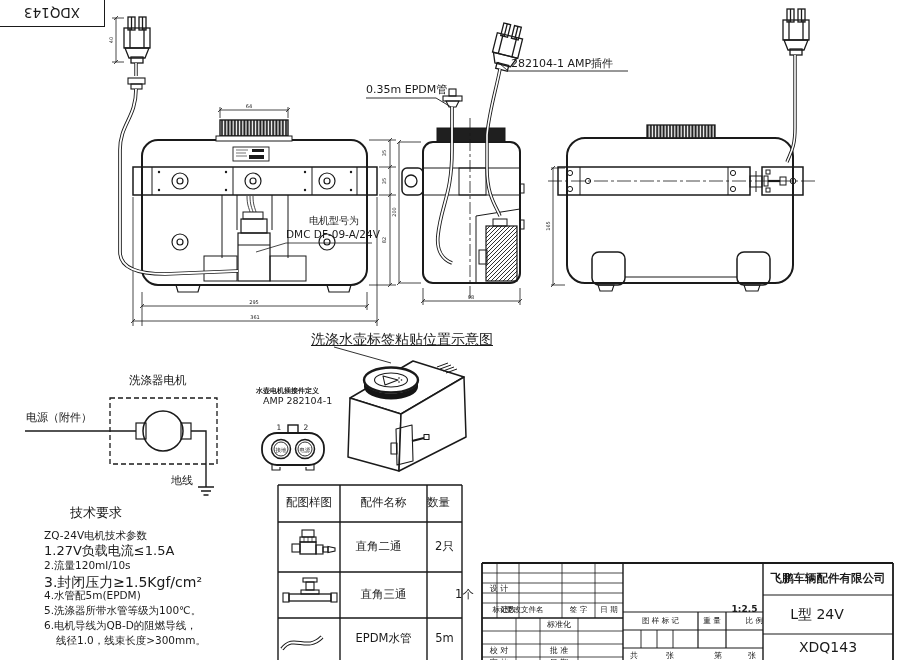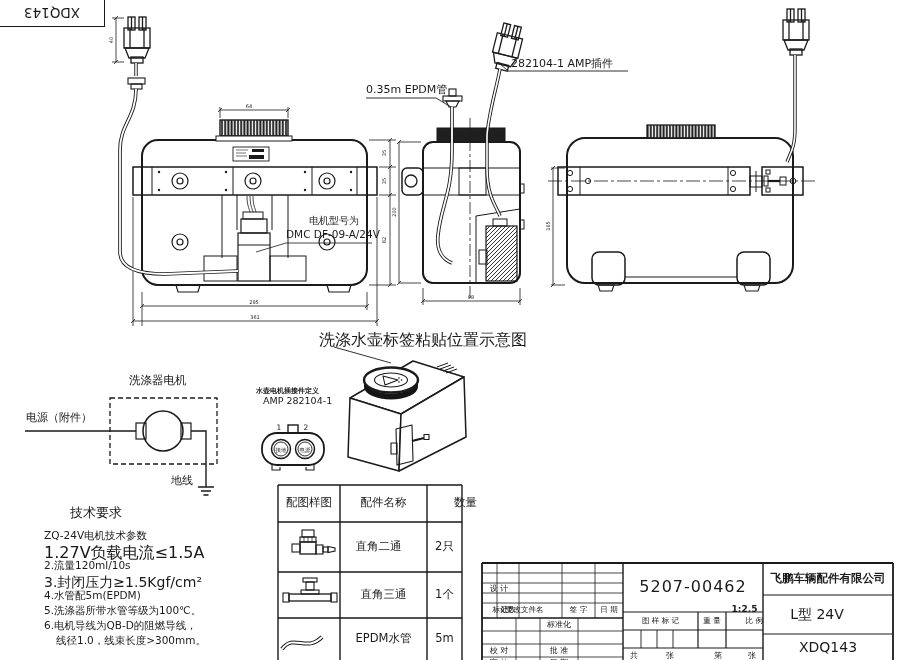--- a/index.html
+++ b/index.html
@@ -327,63 +327,62 @@
 </svg>
 
 <div id="stamp">
   <span>XDQ143</span>
 </div>
 
 <div class="t" style="left:366px;top:84px;font-size:11px;">0.35m EPDM管</div>
 <div class="t" style="left:511px;top:58px;font-size:11px;">282104-1  AMP插件</div>
 <div class="t" style="left:309px;top:215px;font-size:10px;">电机型号为</div>
 <div class="t" style="left:286px;top:228px;font-size:10.5px;">DMC DF-09-A/24V</div>
-<div class="t" style="left:319px;top:331px;font-size:16px;">洗涤水壶标签粘贴位置示意图</div>
+<div class="t" style="left:311px;top:331px;font-size:14px;text-decoration:underline;">洗涤水壶标签粘贴位置示意图</div>
 
 <div class="t" style="left:129px;top:374px;font-size:11.5px;">洗涤器电机</div>
 <div class="t" style="left:26px;top:412px;font-size:11px;text-align:center;">电源（附件）</div>
 <div class="t" style="left:171px;top:475px;font-size:11px;">地线</div>
 
 <div class="t" style="left:256px;top:387px;font-size:7px;font-weight:bold;">水壶电机插接件定义</div>
 <div class="t" style="left:263px;top:396px;font-size:9.5px;">AMP 282104-1</div>
 
 <div class="t" style="left:70px;top:506px;font-size:13px;">技术要求</div>
 <div class="t" style="left:44px;top:529px;font-size:10.5px;">ZQ-24V电机技术参数</div>
-<div class="t" style="left:44px;top:544px;font-size:16px;">1.27V负载电流≤1.5A</div>
+<div class="t" style="left:44px;top:544px;font-size:13px;">1.27V负载电流≤1.5A</div>
 <div class="t" style="left:44px;top:559px;font-size:10.5px;">2.流量120ml/10s</div>
 <div class="t" style="left:44px;top:574px;font-size:14px;">3.封闭压力≥1.5Kgf/cm²</div>
 <div class="t" style="left:44px;top:589px;font-size:10.5px;">4.水管配5m(EPDM)</div>
 <div class="t" style="left:44px;top:604px;font-size:10.5px;">5.洗涤器所带水管等级为100℃。</div>
 <div class="t" style="left:44px;top:619px;font-size:10.5px;">6.电机导线为QB-D的阻燃导线，</div>
 <div class="t" style="left:56px;top:634px;font-size:10.5px;">线径1.0，线束长度&gt;300mm。</div>
 
 <div class="t c" style="left:278px;top:496px;width:62px;font-size:11.5px;">配图样图</div>
 <div class="t c" style="left:340px;top:496px;width:87px;font-size:11.5px;">配件名称</div>
-<div class="t c" style="left:427px;top:496px;width:16px;font-size:11.5px;margin-left:27px;">数量</div>
+<div class="t c" style="left:427px;top:496px;width:16px;font-size:11.5px;">数量</div>
 <div class="t c" style="left:340px;top:540px;width:77px;font-size:11.5px;">直角二通</div>
 <div class="t c" style="left:427px;top:540px;width:35px;font-size:11.5px;">2只</div>
 <div class="t c" style="left:340px;top:588px;width:87px;font-size:11.5px;">直角三通</div>
-<div class="t c" style="left:427px;top:588px;width:35px;font-size:11.5px;">1个</div>
+<div class="t c" style="left:427px;top:588px;width:35px;font-size:11.5px;padding-left:20px;">1个</div>
 <div class="t c" style="left:340px;top:632px;width:87px;font-size:11.5px;">EPDM水管</div>
 <div class="t c" style="left:427px;top:632px;width:35px;font-size:11.5px;">5m</div>
 
 <div class="t c" style="left:482px;top:606px;width:36px;font-size:7.5px;">标记</div>
 <div class="t c" style="left:497px;top:606px;width:22px;font-size:7.5px;">处数</div>
 <div class="t c" style="left:506px;top:606px;width:36px;font-size:7.5px;">更改文件名</div>
 <div class="t c" style="left:562px;top:606px;width:33px;font-size:7.5px;">签 字</div>
 <div class="t c" style="left:595px;top:606px;width:28px;font-size:7.5px;">日 期</div>
 
 <div class="t c" style="left:482px;top:584px;width:34px;font-size:8px;">设 计</div>
 <div class="t c" style="left:540px;top:620px;width:38px;font-size:8px;">标准化</div>
 <div class="t c" style="left:482px;top:646px;width:34px;font-size:8px;">校 对</div>
 <div class="t c" style="left:540px;top:646px;width:38px;font-size:8px;">批 准</div>
 <div class="t c" style="left:482px;top:658px;width:34px;font-size:8px;">审 核</div>
 <div class="t c" style="left:540px;top:658px;width:38px;font-size:8px;">日 期</div>
 
-<div class="t c" style="left:623px;top:578px;width:140px;font-size:16px;letter-spacing:1px;">5207-00462</div>
 <div class="t c" style="left:623px;top:617px;width:75px;font-size:7.5px;">图 样 标 记</div>
 <div class="t c" style="left:698px;top:617px;width:28px;font-size:7.5px;">重 量</div>
 <div class="t c" style="left:726px;top:617px;width:37px;font-size:7.5px;text-align:right;">比 例</div>
 <div class="t c" style="left:726px;top:604px;width:37px;font-size:9px;font-weight:bold;">1:2.5</div>
 <div class="t" style="left:630px;top:651px;font-size:8px;">共</div>
 <div class="t" style="left:666px;top:651px;font-size:8px;">张</div>
 <div class="t" style="left:714px;top:651px;font-size:8px;">第</div>
 <div class="t" style="left:748px;top:651px;font-size:8px;">张</div>
 
 <div class="t c" style="left:763px;top:572px;width:130px;font-size:11.5px;font-weight:bold;">飞鹏车辆配件有限公司</div>

